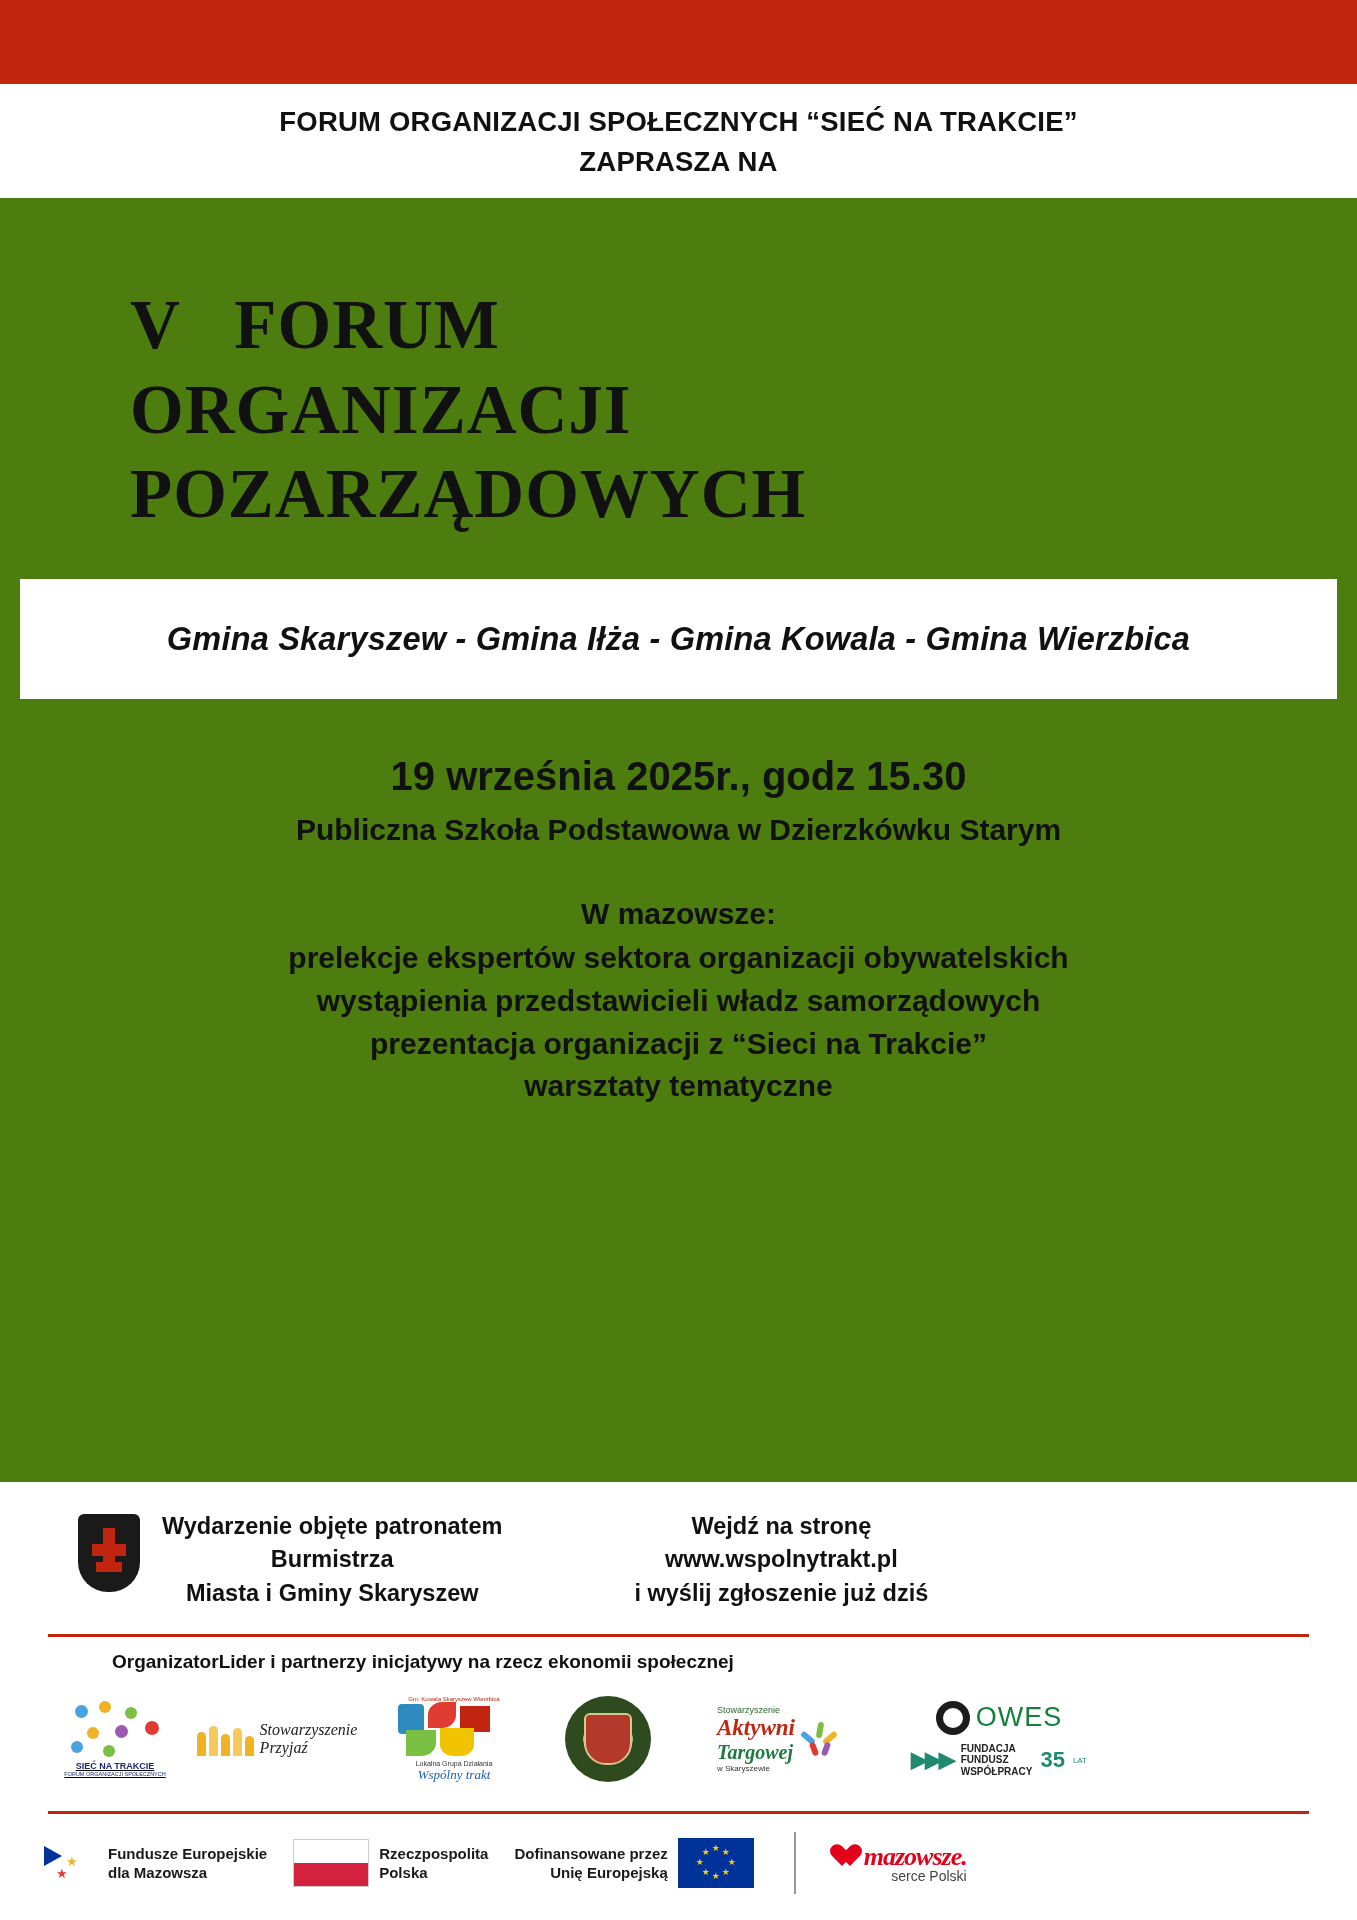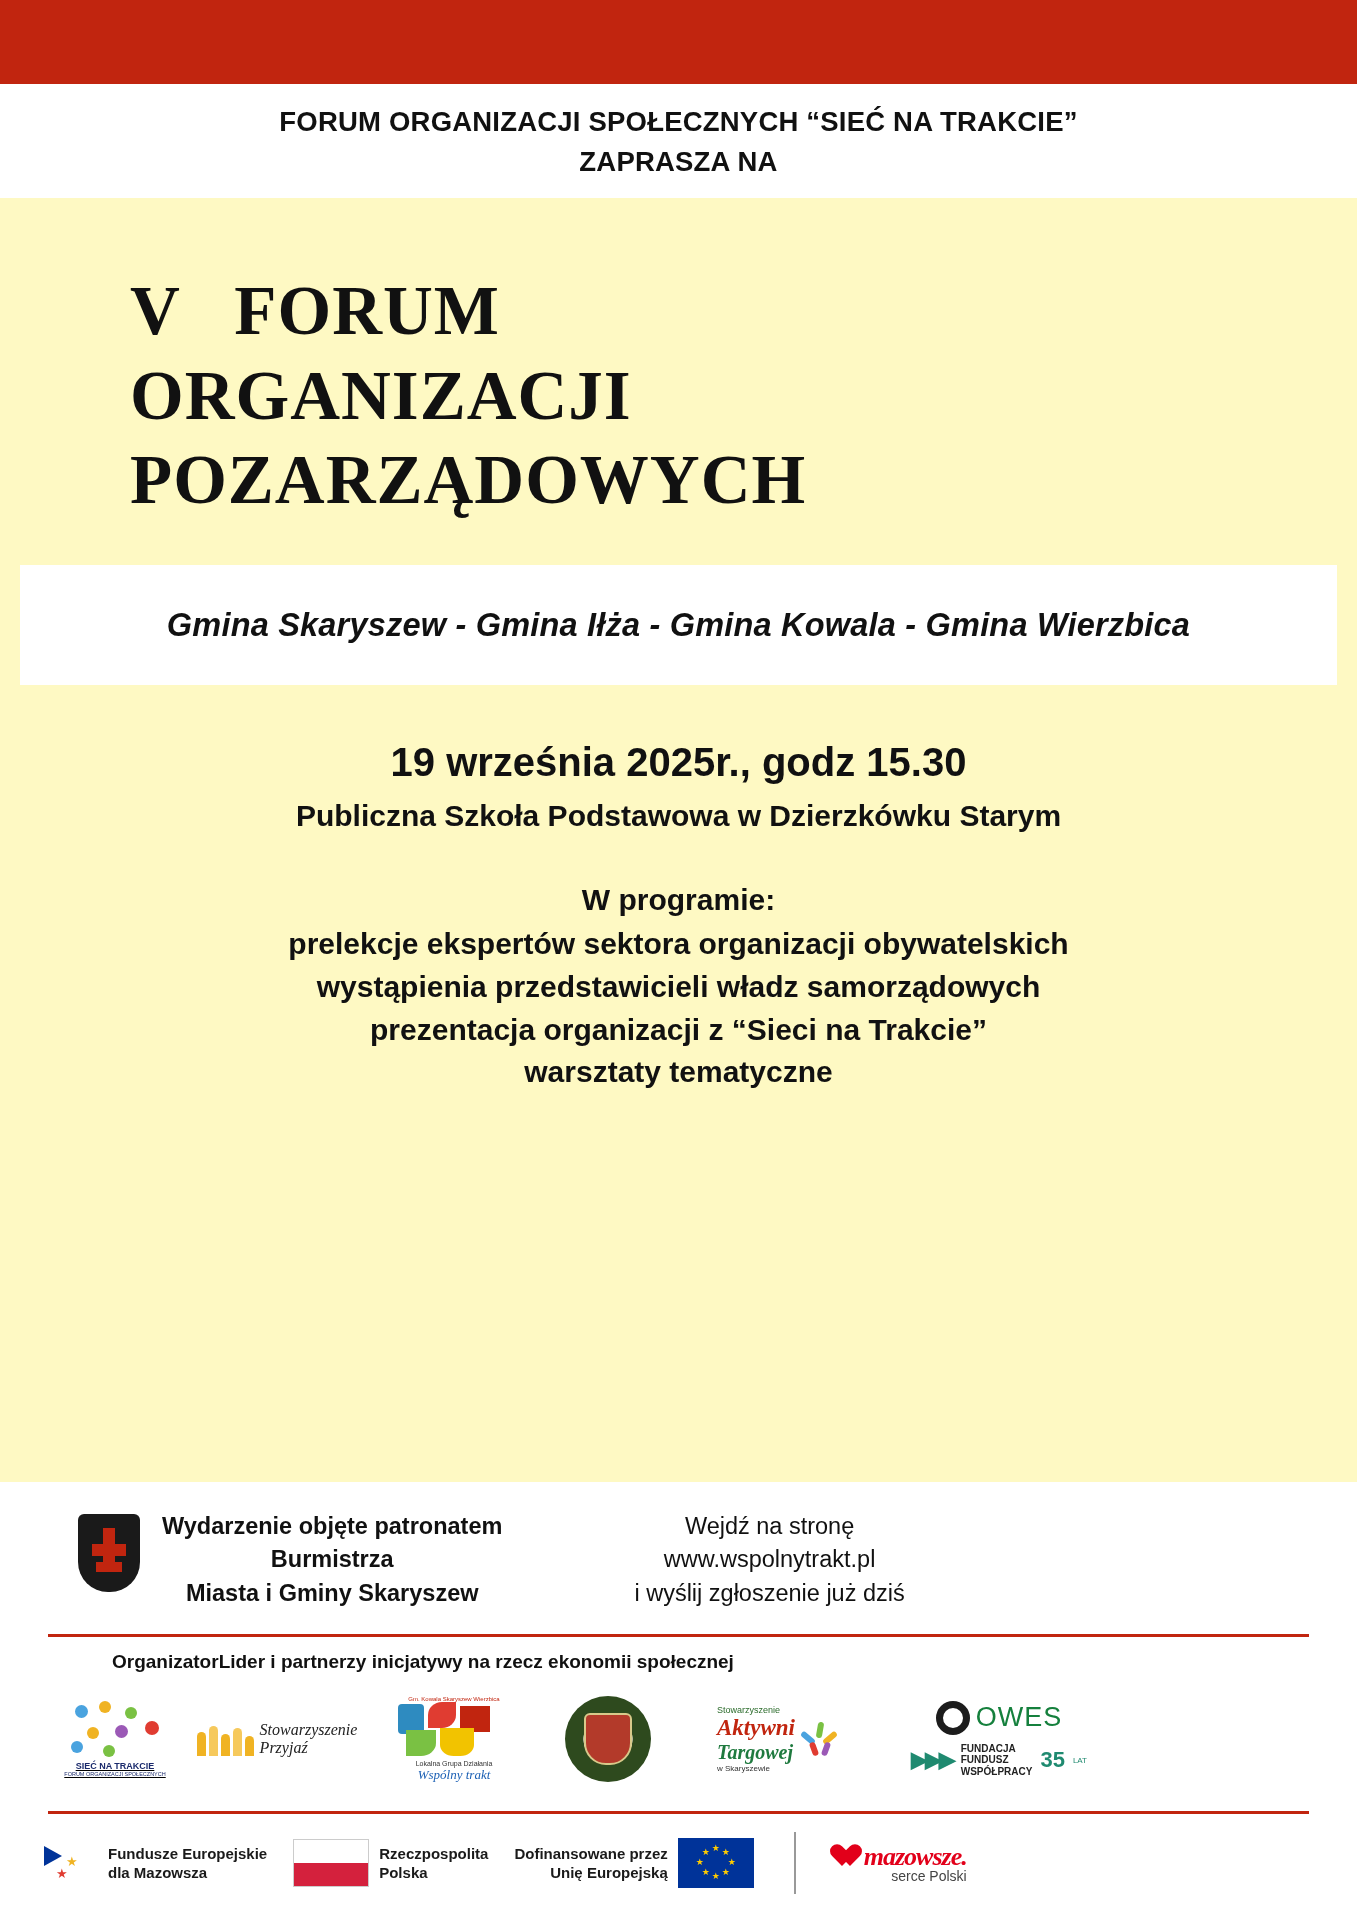--- a/index.html
+++ b/index.html
@@ -40,23 +40,23 @@
   .title-band .line {
     font-size: 27.5px;
     font-weight: bold;
     color: #111111;
     letter-spacing: 0.2px;
     line-height: 1.45;
   }
 
   
   .main-red {
-    background: #fef9c3;
+    background: #4d7c0f;
     flex: 1 1 auto;
-    padding: 26px 0 0 0;
+    padding: 40px 0 0 0;
     position: relative;
   }
 
   .big-title {
     color: #111111;
     font-family: "Liberation Serif", serif;
     font-weight: bold;
     font-size: 69px;
     line-height: 1.23;
     letter-spacing: 1px;
@@ -156,21 +156,21 @@
     text-align: center;
     font-size: 23.5px;
     font-weight: bold;
     color: #111111;
     line-height: 1.42;
   }
   .patron-right {
     margin-left: 132px;
     text-align: center;
     font-size: 23.5px;
-    font-weight: normal;
+    font-weight: bold;
     color: #111111;
     line-height: 1.42;
   }
 
   .hr-red {
     border: none;
     border-top: 3px solid #c1250f;
     margin: 14px 48px 0 48px;
   }
 
@@ -328,21 +328,21 @@
     <div class="gminy-band">
       <span>Gmina Skaryszew - Gmina Iłża - Gmina Kowala - Gmina Wierzbica</span>
     </div>
 
     <div class="datetime">
       <div class="date">19 września 2025r., godz 15.30</div>
       <div class="place">Publiczna Szkoła Podstawowa w Dzierzkówku Starym</div>
     </div>
 
     <div class="program">
-      <div class="head">W programie:</div>
+      <div class="head">W mazowsze:</div>
       <div class="item">prelekcje ekspertów sektora organizacji obywatelskich</div>
       <div class="item">wystąpienia przedstawicieli władz samorządowych</div>
       <div class="item">prezentacja organizacji z “Sieci na Trakcie”</div>
       <div class="item">warsztaty tematyczne</div>
     </div>
   </div>
 
   <div class="patron-strip">
     <div class="patron-left">
       <div class="crest">

